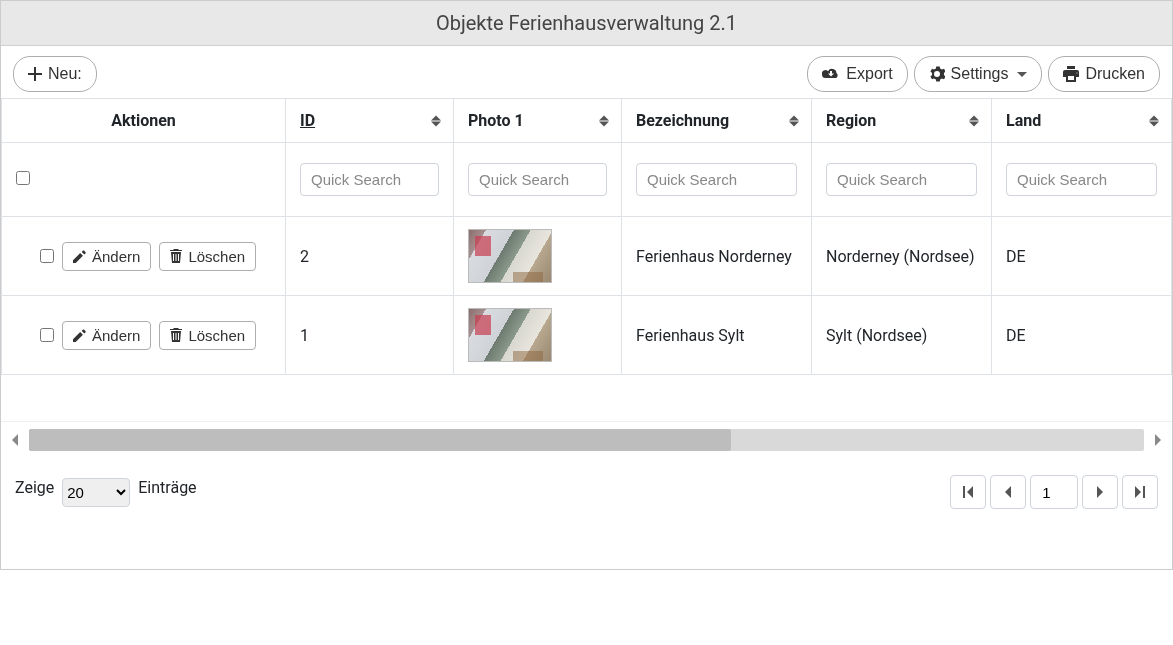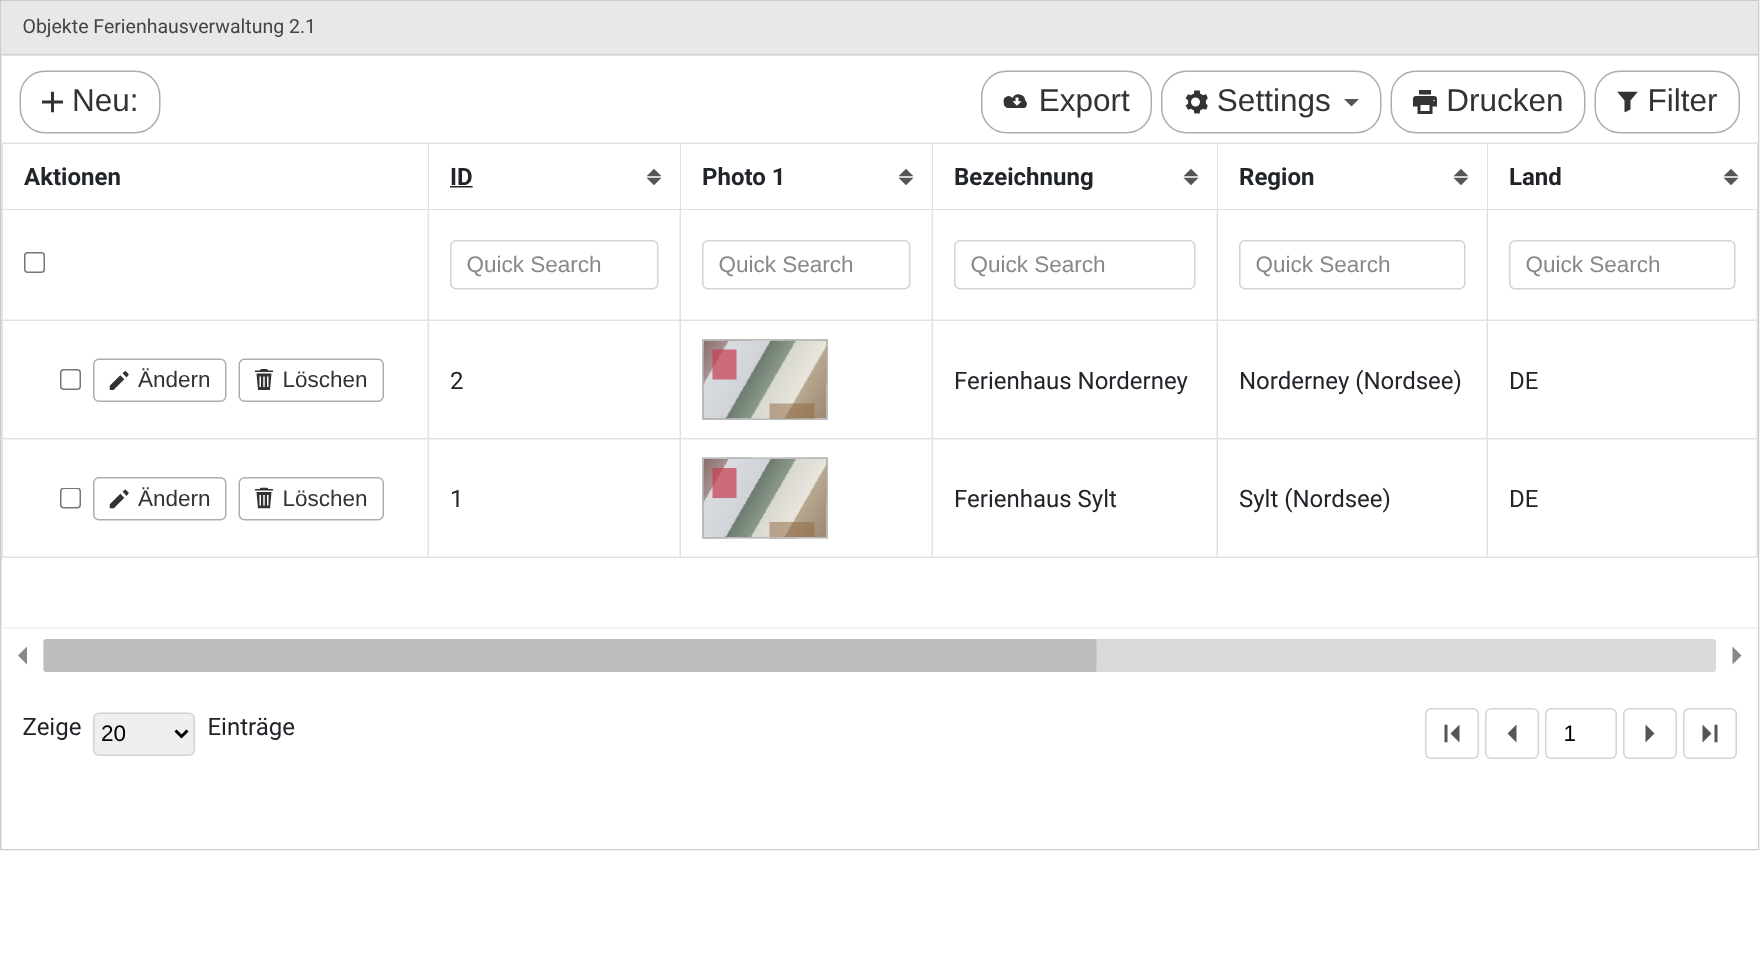--- a/index.html
+++ b/index.html
@@ -1,21 +1,21 @@
 <!DOCTYPE html>
 <html><head>
 <meta charset="utf-8">
 <style>
 * { box-sizing: border-box; margin: 0; padding: 0; }
 body { font-family: -apple-system, BlinkMacSystemFont, "Segoe UI", Roboto, sans-serif; font-size: 16px; color: #212529; background: #fff; }
 .panel { width: 1173px; border: 1px solid #ccc; background: #fff; }
-.panel-header { background: #e8e8e8; padding: 10px 14px; font-size: 13px; color: #444; border-bottom: 1px solid #d0d0d0; }
+.panel-header { background: #e8e8e8; padding: 10px 14px; font-size: 20px; color: #444; border-bottom: 1px solid #d0d0d0; text-align: center; }
 .toolbar { display: flex; justify-content: space-between; align-items: center; padding: 10px 12px 6px; }
 .toolbar-right { display: flex; gap: 6px; }
-.btn { display: inline-flex; align-items: center; gap: 6px; background: #fff; border: 1px solid #adadad; border-radius: 17px; padding: 8px 14px; font-size: 21px; cursor: pointer; color: #333; }
+.btn { display: inline-flex; align-items: center; gap: 6px; background: #fff; border: 1px solid #adadad; border-radius: 17px; padding: 8px 14px; font-size: 16px; cursor: pointer; color: #333; }
 .btn-sm { padding: 5px 10px; font-size: 15px; border-radius: 4px; }
 .caret-down { width: 0; height: 0; border-left: 5px solid transparent; border-right: 5px solid transparent; border-top: 5px solid #555; margin-left: 3px; }
 table { width: 100%; border-collapse: collapse; }
 th, td { border: 1px solid #dee2e6; padding: 12px 14px; text-align: left; vertical-align: middle; }
 th { font-weight: 700; background: #fff; position: relative; }
 .sort-icons { position: absolute; right: 12px; top: 50%; transform: translateY(-50%); display: flex; flex-direction: column; gap: 1px; }
 .sort-up, .sort-down { width: 0; height: 0; border-left: 5px solid transparent; border-right: 5px solid transparent; }
 .sort-up { border-bottom: 5px solid #555; }
 .sort-down { border-top: 5px solid #555; }
 .filter-row td { padding: 20px 14px; }
@@ -32,21 +32,21 @@
 .hscroll-thumb { position: absolute; left: 0; top: 0; height: 100%; background: #bdbdbd; border-radius: 2px; }
 .footer { display: flex; justify-content: space-between; align-items: center; padding: 18px 14px 60px; }
 .footer-left { display: flex; align-items: flex-start; gap: 8px; }
 .page-select { padding: 4px 0; border: 1px solid #ced4da; border-radius: 4px; font-size: 15px; width: 68px; }
 .footer-right { display: flex; align-items: center; gap: 16px; }
 .pager { display: flex; gap: 4px; align-items: center; }
 .pager-btn { width: 36px; height: 34px; border: 1px solid #ced4da; border-radius: 4px; background: #fff; display: flex; align-items: center; justify-content: center; cursor: pointer; color: #555; }
 .pager-input { width: 48px; height: 34px; border: 1px solid #ced4da; border-radius: 4px; text-align: center; font-size: 15px; }
 .icon { display: inline-block; }
 svg { display: block; }
-.col-actions { width: 284px; }
+.col-actions { width: 284px; text-align: center; }
 .col-id { width: 168px; text-decoration: underline; }
 .col-photo { width: 168px; }
 .col-name { width: 190px; }
 .col-region { width: 180px; }
 .col-land { width: auto; }
 </style>
 </head>
 <body>
 
 <div class="panel">
@@ -82,28 +82,20 @@
         <span class="caret-down"></span>
       </button>
       <button class="btn">
         <span class="icon">
           <svg width="16" height="16" viewBox="0 0 16 16">
               <path fill="#333" d="M4 0h8v3H4V0zm10 4H2a2 2 0 00-2 2v5h3v5h10v-5h3V6a2 2 0 00-2-2zm-3 10H5v-4h6v4zm3-6.5a.5.5 0 110-1 .5.5 0 010 1z"></path>
             </svg>
         </span>
         <span>Drucken</span>
       </button>
-      <button class="btn">
-        <span class="icon">
-          <svg width="14" height="14" viewBox="0 0 14 14">
-              <path fill="#333" d="M0 0h14L9 6v6l-4 2V6L0 0z"></path>
-            </svg>
-        </span>
-        <span>Filter</span>
-      </button>
     </div>
   </div>
 
   <table>
     <thead>
       <tr>
         <th class="col-actions"><span>Aktionen</span></th>
         <th class="col-id"><span>ID</span><span class="sort-icons">
               <span class="sort-up"></span>
               <span class="sort-down"></span>

